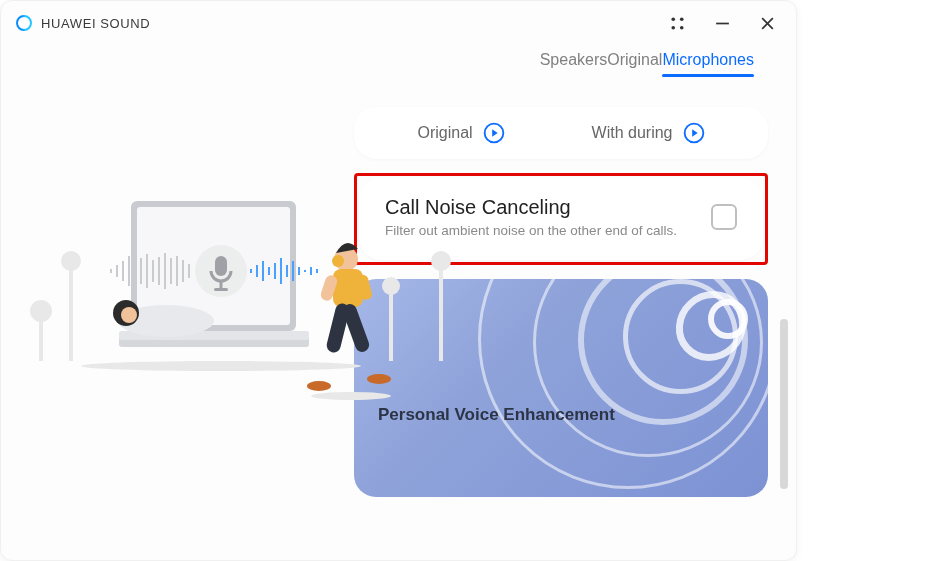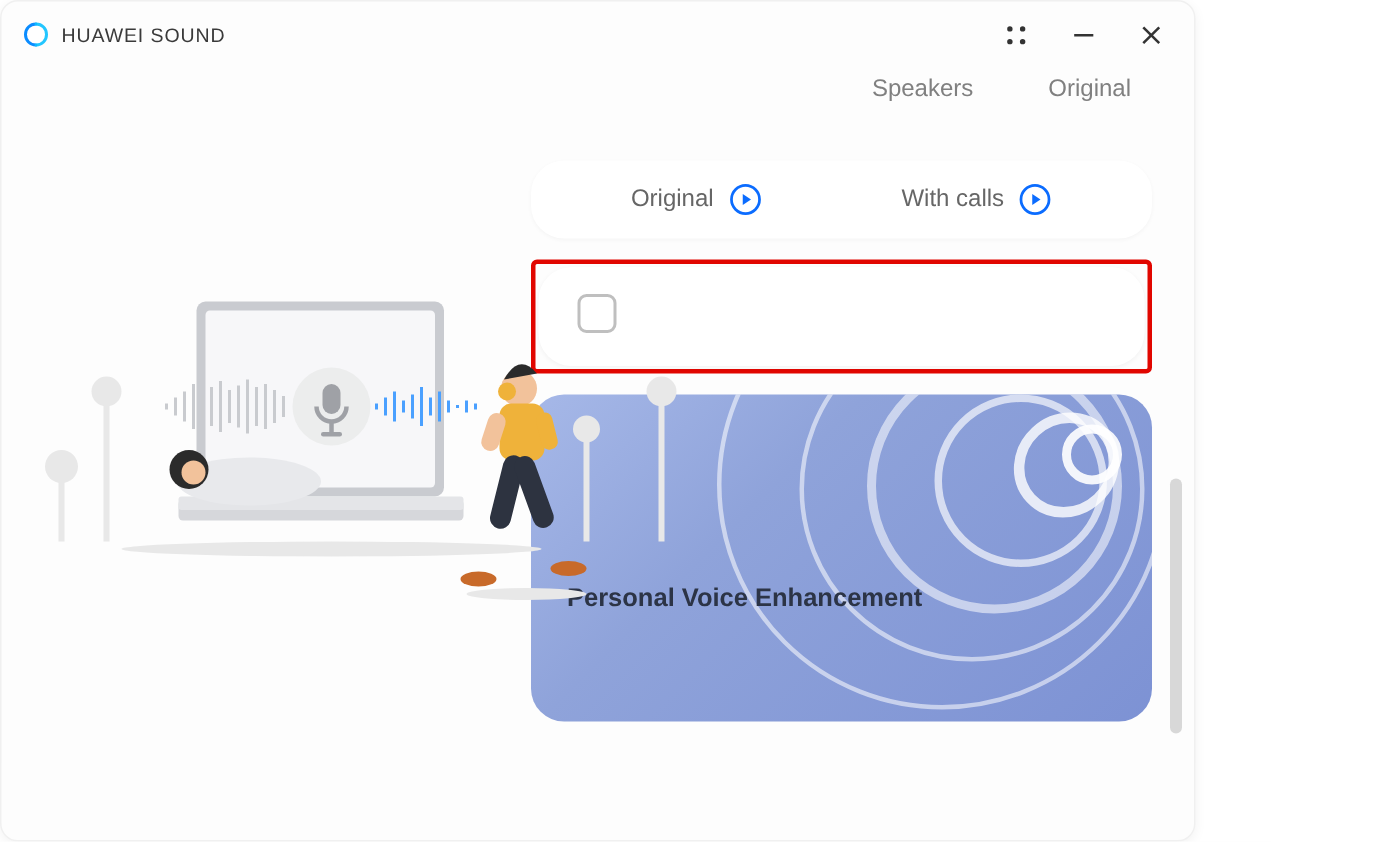--- a/index.html
+++ b/index.html
@@ -8,21 +8,21 @@
 
     
     .titlebar { display:flex; align-items:center; justify-content:space-between; height:44px; padding:0 20px 0 14px; }
     .title-left { display:flex; align-items:center; gap:8px; }
     .app-logo { width:18px; height:18px; }
     .app-title { font-size:13px; letter-spacing:.6px; color:#3a3a3a; font-weight:500; }
     .title-controls { display:flex; align-items:center; gap:28px; }
     .tc-btn { width:17px; height:17px; display:flex; align-items:center; justify-content:center; cursor:pointer; color:#333; }
 
     
-    .tabs { position:absolute; top:50px; right:42px; display:flex; gap:50px; }
+    .tabs { position:absolute; top:50px; right:42px; display:flex; }
     .tab { font-size:16px; color:#808080; padding-bottom:8px; cursor:pointer; }
     .tab.active { color:#0b6cff; position:relative; }
     .tab.active::after { content:''; position:absolute; left:0; right:0; bottom:0; height:3px; background:#0b6cff; border-radius:2px; }
 
     
     .panel { position:absolute; top:106px; right:28px; width:414px; display:flex; flex-direction:column; gap:14px; }
 
     .card { background:#fff; border-radius:22px; box-shadow:0 1px 3px rgba(0,0,0,0.04); }
 
     .compare-card { display:flex; align-items:center; justify-content:space-around; height:52px; padding:0 20px; }
@@ -92,47 +92,52 @@
             <line x1="3" y1="3" x2="13" y2="13" stroke="#333" stroke-width="1.6"></line>
             <line x1="13" y1="3" x2="3" y2="13" stroke="#333" stroke-width="1.6"></line>
           </svg>
       </span>
     </div>
   </div>
 
   <div class="tabs">
     <div class="tab">Speakers</div>
     <div class="tab">Original</div>
+    <div class="tab active">Microphones</div>
   </div>
 
   <div class="panel">
 
     <div class="card compare-card">
       <div class="compare-item">
         <span>Original</span>
         <span class="play-btn">
           <svg viewBox="0 0 24 24">
               <circle cx="12" cy="12" r="10.2" fill="none" stroke="#0b6cff" stroke-width="2"></circle>
               <path d="M10 8 L16 12 L10 16 Z" fill="#0b6cff"></path>
             </svg>
         </span>
       </div>
       <div class="compare-item">
-        <span>With calls</span>
+        <span>With during</span>
         <span class="play-btn">
           <svg viewBox="0 0 24 24">
               <circle cx="12" cy="12" r="10.2" fill="none" stroke="#0b6cff" stroke-width="2"></circle>
               <path d="M10 8 L16 12 L10 16 Z" fill="#0b6cff"></path>
             </svg>
         </span>
       </div>
     </div>
 
     <div class="cnc-wrap">
       <div class="card cnc-card">
+        <div>
+          <div class="cnc-title">Call Noise Canceling</div>
+          <div class="cnc-desc">Filter out ambient noise on the other end of calls.</div>
+        </div>
         <div class="checkbox"></div>
       </div>
     </div>
 
 
     <div class="promo">
       <div class="hoop h1"></div>
       <div class="hoop h2"></div>
       <div class="hoop h3"></div>
       <div class="hoop h4"></div>

